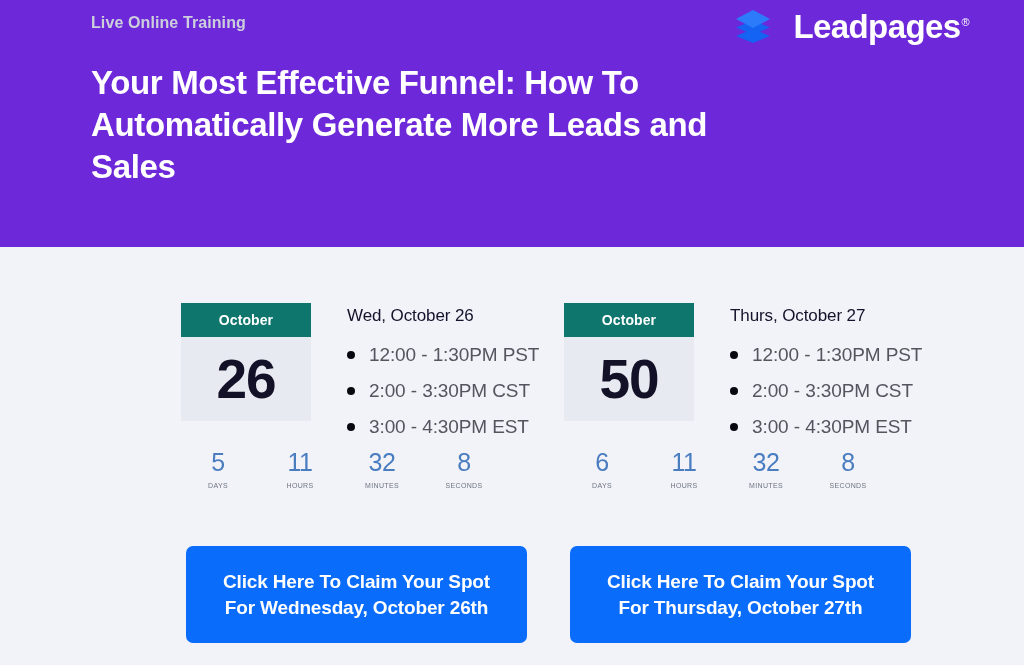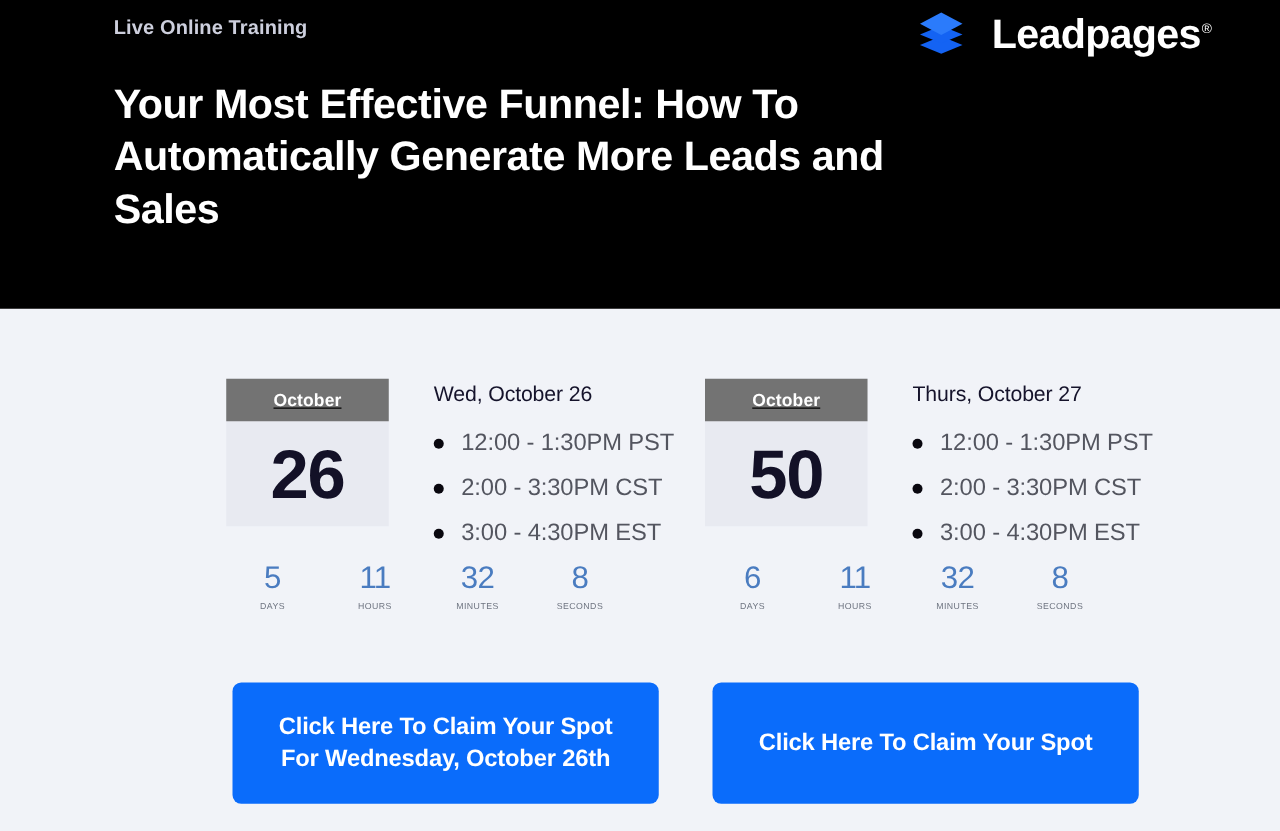--- a/index.html
+++ b/index.html
@@ -21,21 +21,21 @@
     width: 1024px;
     height: 665px;
   }
 
   
   .hero {
     position: absolute;
     left: 0; top: 0;
     width: 1024px;
     height: 278px;
-    background: #000000;
+    background: #6d28d9;
     overflow: hidden;
     padding-left: 30px;
   }
 
   .hero-eyebrow {
     position: absolute;
     left: 91px;
     top: 14px;
     font-size: 16px;
     font-weight: bold;
@@ -111,25 +111,24 @@
 
   .cal {
     width: 130px;
     height: 118px;
     background: #e8eaf1;
     flex: 0 0 auto;
   }
 
   .cal-head {
     height: 34px;
-    background: #737373;
+    background: #0f766e;
     display: flex;
     align-items: center;
     justify-content: center;
-    text-decoration: underline;
   }
 
   .cal-month {
     font-size: 14px;
     font-weight: bold;
     color: #ffffff;
     letter-spacing: 0.1px;
   }
 
   .cal-body {
@@ -372,17 +371,18 @@
       </div>
       <div class="cd-unit">
         <div class="cd-num">8</div>
         <div class="cd-label">SECONDS</div>
       </div>
     </div>
 
     <button class="cta s1">
       <span>
         <span class="cta-line">Click Here To Claim Your Spot</span>
+        <span class="cta-line">For Thursday, October 27th</span>
       </span>
     </button>
 
   </main>
 </div>
 
 </body></html>

